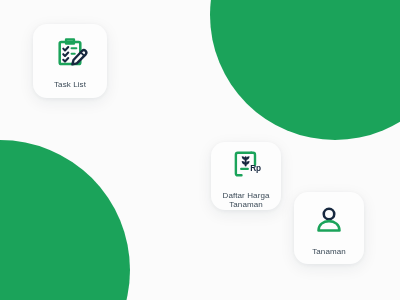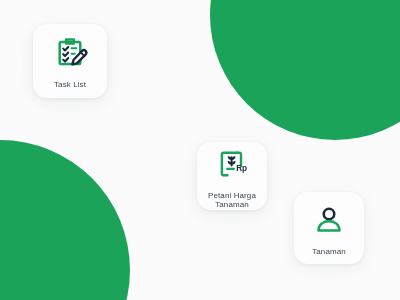--- a/index.html
+++ b/index.html
@@ -70,21 +70,21 @@
     color: #3b4a57;
     text-align: center;
     letter-spacing: 0.1px;
     padding: 0 4px;
     white-space: pre-line;
   }
 
   
   .card-tasklist   { left: 33px;  top: 24px;  width: 74px; height: 74px; }
   .card-datapetani { left: 120px; top: 84px;  width: 72px; height: 70px; }
-  .card-hargatanaman { left: 197px; top: 142px; width: 70px; height: 68px; }
+  .card-hargatanaman { left: 211px; top: 142px; width: 70px; height: 68px; }
   .card-profil     { left: 294px; top: 192px; width: 70px; height: 72px; }
 
   .card-hargatanaman .card-label { line-height: 9px; }
 </style>
 </head>
 <body>
 
 <div id="stage">
 
   <div class="blob blob-top-right"></div>
@@ -125,21 +125,21 @@
         <path d="M23.5 18.5c-3.4 0-5.2-2.2-5.2-5 3.4 0 5.2 2.2 5.2 5z" fill="#17283F"></path>
         <path d="M23.5 18.5c3.4 0 5.2-2.2 5.2-5-3.4 0-5.2 2.2-5.2 5z" fill="#17283F"></path>
         <path d="M23.5 25c-3.4 0-5.2-2.2-5.2-5 3.4 0 5.2 2.2 5.2 5z" fill="#17283F"></path>
         <path d="M23.5 25c3.4 0 5.2-2.2 5.2-5-3.4 0-5.2 2.2-5.2 5z" fill="#17283F"></path>
 
         <path d="M17.5 30.5h9" stroke="#1BA35A" stroke-width="2.8" stroke-linecap="round"></path>
 
         <text x="29.5" y="33.5" font-family="Liberation Sans, sans-serif" font-size="11" font-weight="bold" fill="#17283F">Rp</text>
       </svg>
     </div>
-    <div class="card-label">Petani Harga
+    <div class="card-label">Daftar Harga
 Tanaman</div>
   </div>
 
   <div class="card card-profil">
     <div class="card-icon">
       <svg width="36" height="36" viewBox="0 0 48 48" fill="none">
 
         <circle cx="24" cy="16" r="7" stroke="#17283F" stroke-width="3.4"></circle>
 
         <path d="M10 38c0-7.7 6.3-12.5 14-12.5S38 30.3 38 38H10z" stroke="#1BA35A" stroke-width="3.4" stroke-linejoin="round"></path>

